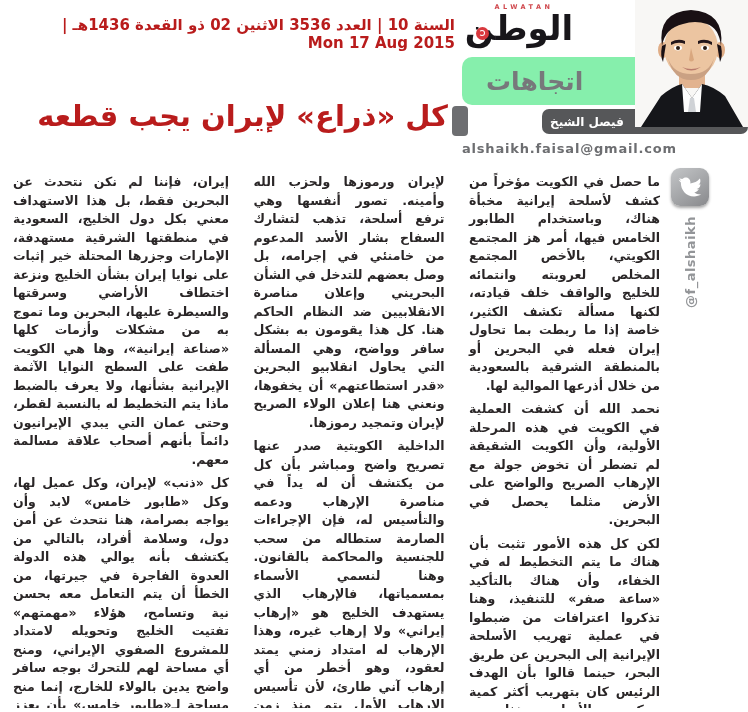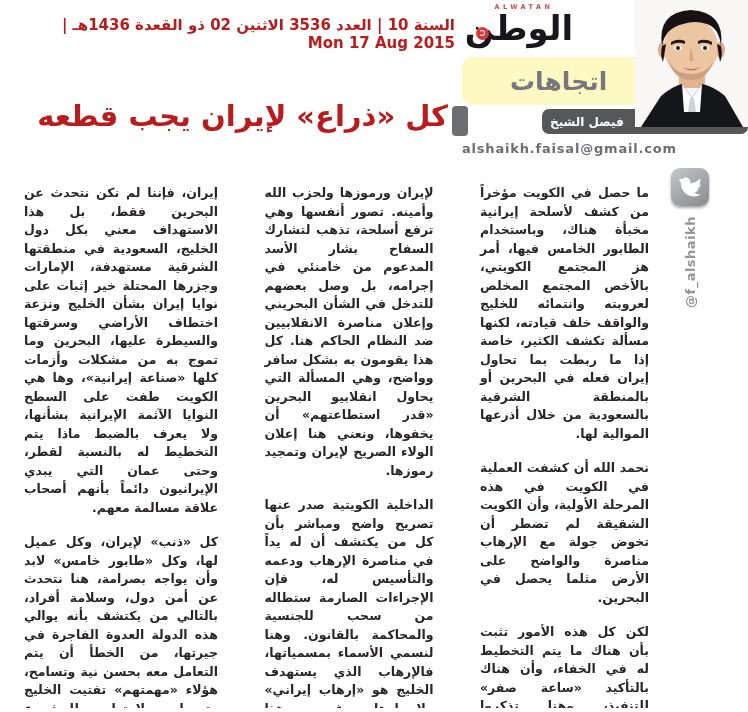--- a/index.html
+++ b/index.html
@@ -15,22 +15,22 @@
   }
   .logo{ position:absolute; top:3px; left:459px; width:120px; height:46px; text-align:center; }
   .logo .tagline{ display:block; font-size:6.5px; letter-spacing:3.5px; color:#d0494e; font-weight:700; margin-bottom:-2px; padding-left:10px; }
   .logo .wordmark{ position:relative; display:block; direction:rtl; font-size:34px; line-height:38px; font-weight:900; color:#18161a; }
   .logo .dot{ position:absolute; left:17px; bottom:7px; width:13px; height:13px; background:#d8383d; border-radius:50%; }
   .logo .dot i{ position:absolute; left:3px; top:3px; width:6px; height:6px; border:1.4px solid #fff; border-left-color:transparent; border-radius:50%; display:block; }
 
   
   .section-bar{
     position:absolute; left:462px; top:57px; width:284px; height:48px;
-    background:#fef9c3; border-radius:10px;
-    display:flex; align-items:center; padding-left:48px;text-align:right;
+    background:#86efac; border-radius:10px;
+    display:flex; align-items:center; padding-left:24px;text-align:right;
   }
   .section-bar .label{ font-size:25px; font-weight:700; color:#77787b; direction:rtl; }
   .author-bar{
     position:absolute; left:542px; top:109px; width:206px; height:25px;
     background:#565759; border-radius:7px;
     display:flex; align-items:center; padding-left:8px;
   }
   .author-bar .name{ font-size:12px; font-weight:700; color:#ffffff; direction:rtl; }
   .author-email{
     position:absolute; left:462px; top:141px;
@@ -66,21 +66,21 @@
   .columns{
     position:absolute; left:8px; top:168px; width:657px; height:540px;
     display:flex; flex-direction:row-reverse; justify-content:space-between;
   }
   .col{ direction:rtl; text-align:justify; overflow:hidden; height:540px; }
   .col-1{ width:201px; }
   .col-2{ width:201px; }
   .col-3{ width:226px; }
   .col p{
     font-size:12.5px; line-height:18.5px; font-weight:600; color:#2a2627;
-    margin:16px;
+    margin:5px;
   }
 </style>
 </head>
 <body>
 
 <div class="page">
 
   <div class="issue-line">السنة 10 | العدد 3536 الاثنين 02 ذو القعدة 1436هـ | Mon 17 Aug 2015</div>
 
   <div class="logo">
@@ -147,21 +147,21 @@
           <path fill="#ffffff" d="M23.4,4.8c-0.8,0.4-1.7,0.6-2.7,0.8c1-0.6,1.7-1.5,2-2.6c-0.9,0.5-1.9,0.9-3,1.1 c-0.9-0.9-2.1-1.5-3.4-1.5c-2.6,0-4.7,2.1-4.7,4.7c0,0.4,0,0.7,0.1,1.1C7.9,8.2,4.5,6.4,2.2,3.6C1.8,4.3,1.6,5.1,1.6,5.9 c0,1.6,0.8,3.1,2.1,3.9C2.9,9.8,2.2,9.6,1.6,9.3v0.1c0,2.3,1.6,4.2,3.8,4.6c-0.4,0.1-0.8,0.2-1.2,0.2c-0.3,0-0.6,0-0.9-0.1 c0.6,1.9,2.3,3.2,4.4,3.3c-1.6,1.3-3.6,2-5.8,2c-0.4,0-0.8,0-1.1-0.1c2.1,1.3,4.5,2.1,7.1,2.1c8.5,0,13.2-7.1,13.2-13.2 c0-0.2,0-0.4,0-0.6C21.9,6.6,22.7,5.8,23.4,4.8z"></path>
         </g>
       </svg>
     </div>
     <div class="twitter-handle">@f_alshaikh</div>
   </div>
 
   <div class="columns">
     <div class="col col-1">
       <p>ما حصل في الكويت مؤخراً من كشف لأسلحة إيرانية مخبأة هناك، وباستخدام الطابور الخامس فيها، أمر هز المجتمع الكويتي، بالأخص المجتمع المخلص لعروبته وانتمائه للخليج والواقف خلف قيادته، لكنها مسألة تكشف الكثير، خاصة إذا ما ربطت بما تحاول إيران فعله في البحرين أو بالمنطقة الشرقية بالسعودية من خلال أذرعها الموالية لها.</p>
-      <p>نحمد الله أن كشفت العملية في الكويت في هذه المرحلة الأولية، وأن الكويت الشقيقة لم تضطر أن تخوض جولة مع الإرهاب مناصرة والواضح على الأرض مثلما يحصل في البحرين.</p>
+      <p>نحمد الله أن كشفت العملية في الكويت في هذه المرحلة الأولية، وأن الكويت الشقيقة لم تضطر أن تخوض جولة مع الإرهاب الصريح والواضح على الأرض مثلما يحصل في البحرين.</p>
       <p>لكن كل هذه الأمور تثبت بأن هناك ما يتم التخطيط له في الخفاء، وأن هناك بالتأكيد «ساعة صفر» للتنفيذ، وهنا تذكروا اعترافات من ضبطوا في عملية تهريب الأسلحة الإيرانية إلى البحرين عن طريق البحر، حينما قالوا بأن الهدف الرئيس كان بتهريب أكثر كمية ممكنة من الأسلحة. وهذا يعني أن تكديس الأسلحة يتم بانتظار لحظة زمنية معينة.</p>
 
     </div>
     <div class="col col-2">
       <p>لإيران ورموزها ولحزب الله وأمينه. تصور أنفسها وهي ترفع أسلحة، تذهب لتشارك السفاح بشار الأسد المدعوم من خامنئي في إجرامه، بل وصل بعضهم للتدخل في الشأن البحريني وإعلان مناصرة الانقلابيين ضد النظام الحاكم هنا. كل هذا يقومون به بشكل سافر وواضح، وهي المسألة التي يحاول انقلابيو البحرين «قدر استطاعتهم» أن يخفوها، ونعني هنا إعلان الولاء الصريح لإيران وتمجيد رموزها.</p>
       <p>الداخلية الكويتية صدر عنها تصريح واضح ومباشر بأن كل من يكتشف أن له يداً في مناصرة الإرهاب ودعمه والتأسيس له، فإن الإجراءات الصارمة ستطاله من سحب للجنسية والمحاكمة بالقانون. وهنا لنسمي الأسماء بمسمياتها، فالإرهاب الذي يستهدف الخليج هو «إرهاب إيراني» ولا إرهاب غيره، وهذا الإرهاب له امتداد زمني يمتد لعقود، وهو أخطر من أي إرهاب آني طارئ، لأن تأسيس الإرهاب الأول يتم منذ زمن طويل، وصناعة «الطوابير الخامسة» التي تبرع فيها إيران تمت على مراحل متعددة.</p>
 
     </div>
     <div class="col col-3">
       <p>إيران، فإننا لم نكن نتحدث عن البحرين فقط، بل هذا الاستهداف معني بكل دول الخليج، السعودية في منطقتها الشرقية مستهدفة، الإمارات وجزرها المحتلة خير إثبات على نوايا إيران بشأن الخليج ونزعة اختطاف الأراضي وسرقتها والسيطرة عليها، البحرين وما تموج به من مشكلات وأزمات كلها «صناعة إيرانية»، وها هي الكويت طفت على السطح النوايا الآثمة الإيرانية بشأنها، ولا يعرف بالضبط ماذا يتم التخطيط له بالنسبة لقطر، وحتى عمان التي يبدي الإيرانيون دائماً بأنهم أصحاب علاقة مسالمة معهم.</p>

